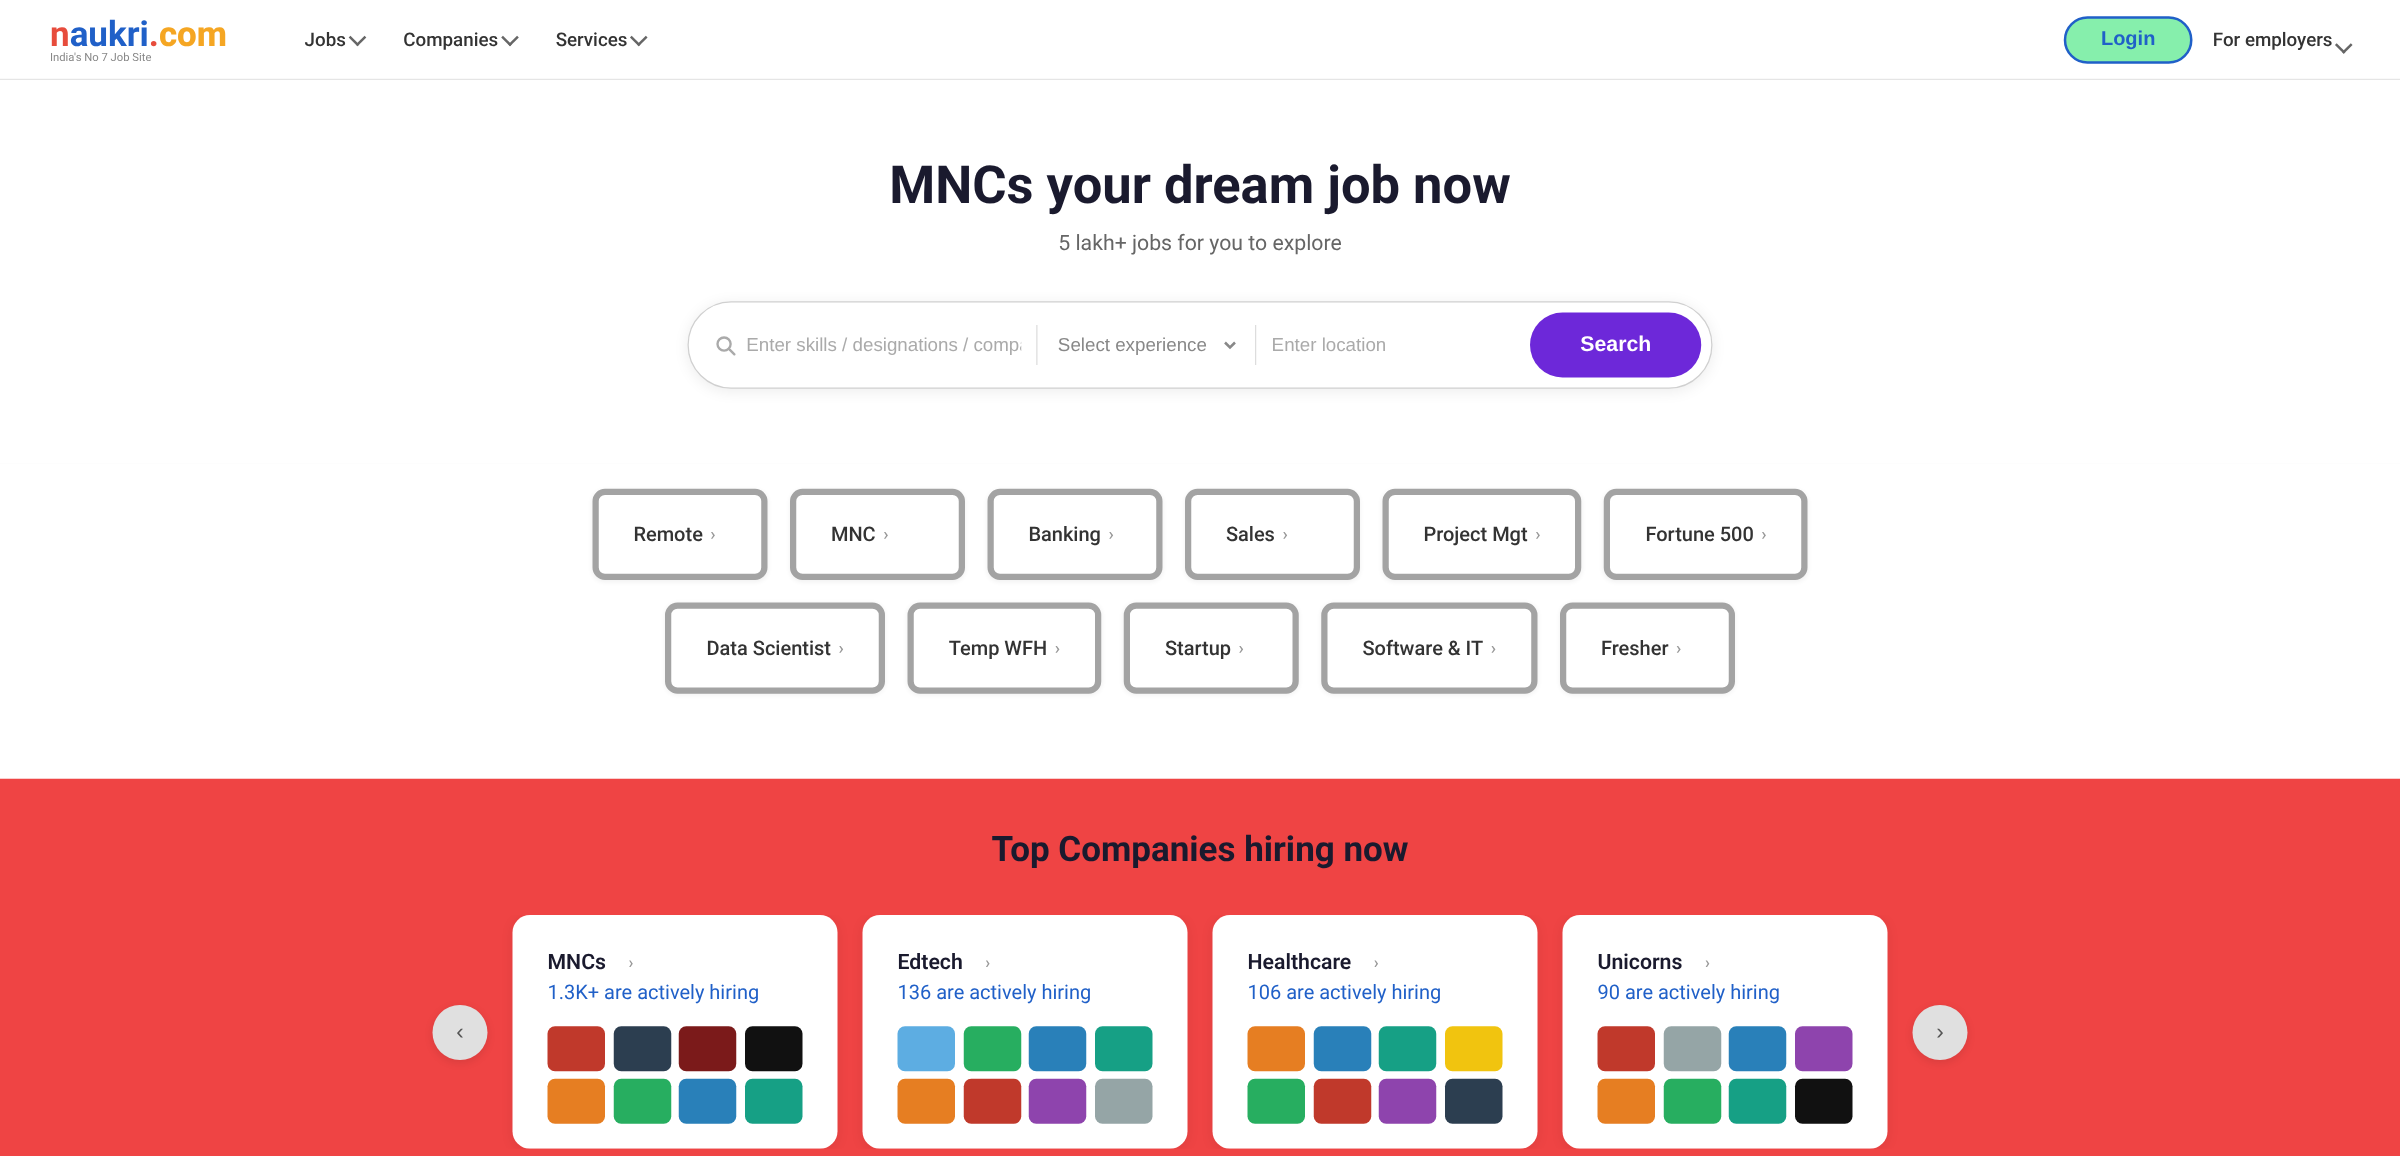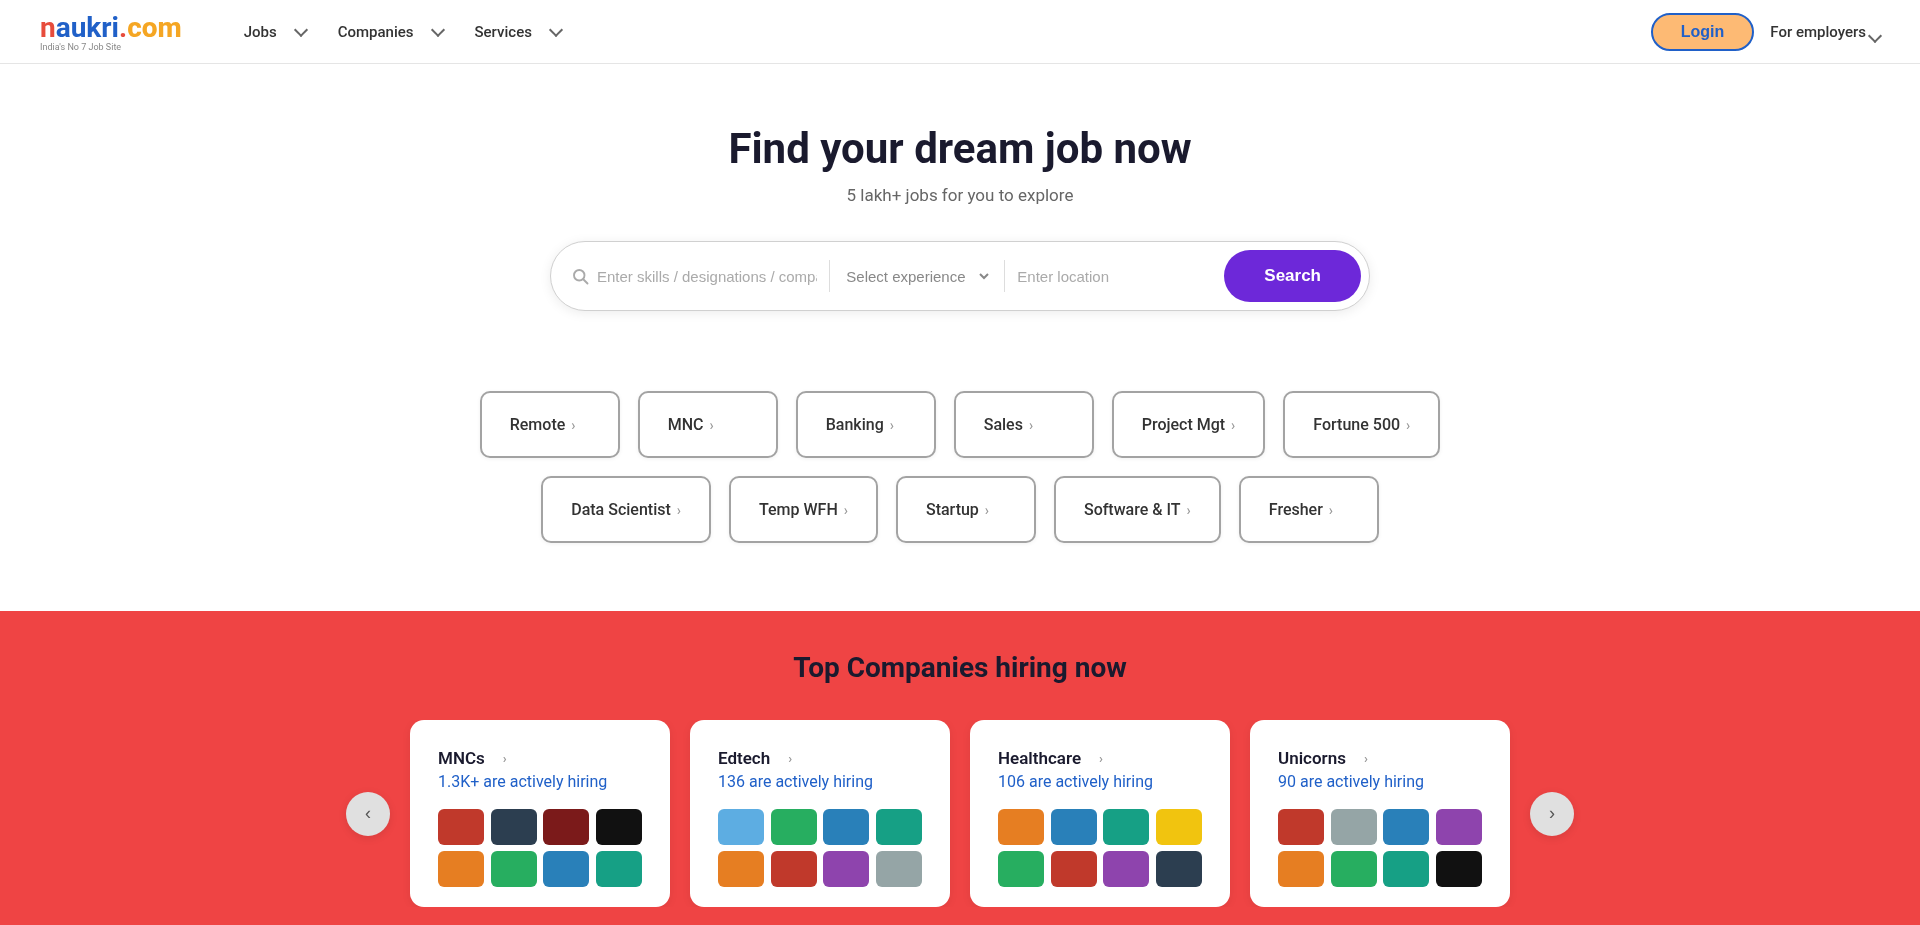--- a/index.html
+++ b/index.html
@@ -37,21 +37,21 @@
     .logo-tagline { font-size: 9px; color: #888; margin-top: -2px; }
     .nav-links {
       display: flex;
       align-items: center;
       gap: 4px;
       flex: 1;
     }
     .nav-link {
       display: flex;
       align-items: center;
-      gap: 19px;
+      gap: 4px;
       padding: 8px 14px;
       font-size: 15px;
       color: #333;
       text-decoration: none;
       border-radius: 4px;
       cursor: pointer;
       font-weight: 500;
     }
     .chevron-down {
       width: 10px;
@@ -64,21 +64,21 @@
     }
     .nav-right {
       display: flex;
       align-items: center;
       gap: 16px;
       margin-left: auto;
     }
     .login-btn {
       border: 2px solid #2060c8;
       color: #2060c8;
-      background: #fdba74;
+      background: #86efac;
       padding: 8px 28px;
       border-radius: 24px;
       font-size: 16px;
       font-weight: 600;
       cursor: pointer;
     }
     .for-employers {
       display: flex;
       align-items: flex-end;
       gap: 4px;
@@ -185,21 +185,21 @@
     }
     .categories-row {
       display: flex;
       justify-content: center;
       gap: 18px;
       margin-bottom: 18px;
       flex-wrap: nowrap;
     }
     .category-chip {
       background: #fff;
-      border: 2px solid #a3a3a3;
+      border: 5px solid #a3a3a3;
       border-radius: 10px;
       padding: 22px 28px;
       font-size: 16px;
       font-weight: 500;
       color: #333;
       cursor: pointer;
       display: flex;
       align-items: center;
       gap: 6px;
       box-shadow: 0 1px 4px rgba(0,0,0,0.06);
@@ -341,21 +341,21 @@
   <div class="nav-right">
     <button class="login-btn">Login</button>
     <div class="for-employers">
       <span>For employers</span>
       <span class="chevron-down"></span>
     </div>
   </div>
 </nav>
 
 <section class="hero">
-  <h1 class="hero-title">Find your dream job now</h1>
+  <h1 class="hero-title">MNCs your dream job now</h1>
   <p class="hero-sub">5 lakh+ jobs for you to explore</p>
 
   <div class="search-bar-wrapper">
     <div class="search-bar">
       <span class="search-icon-wrap">
         <svg width="18" height="18" viewBox="0 0 24 24" fill="none" stroke="#aaa" stroke-width="2.5" stroke-linecap="round" stroke-linejoin="round">
           <circle cx="11" cy="11" r="7"></circle>
           <line x1="17" y1="17" x2="22" y2="22"></line>
         </svg>
       </span>

